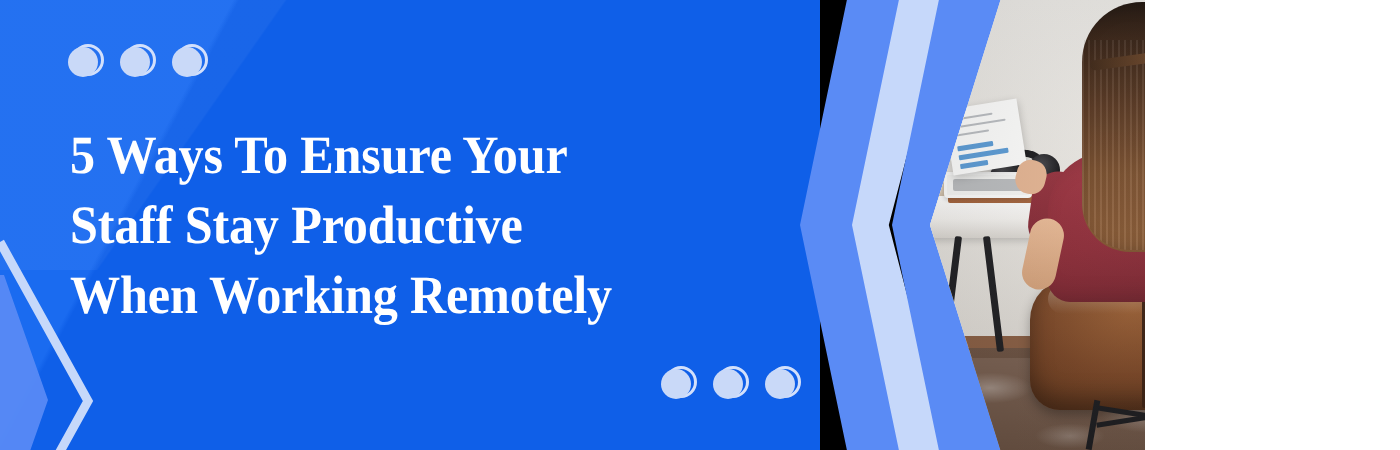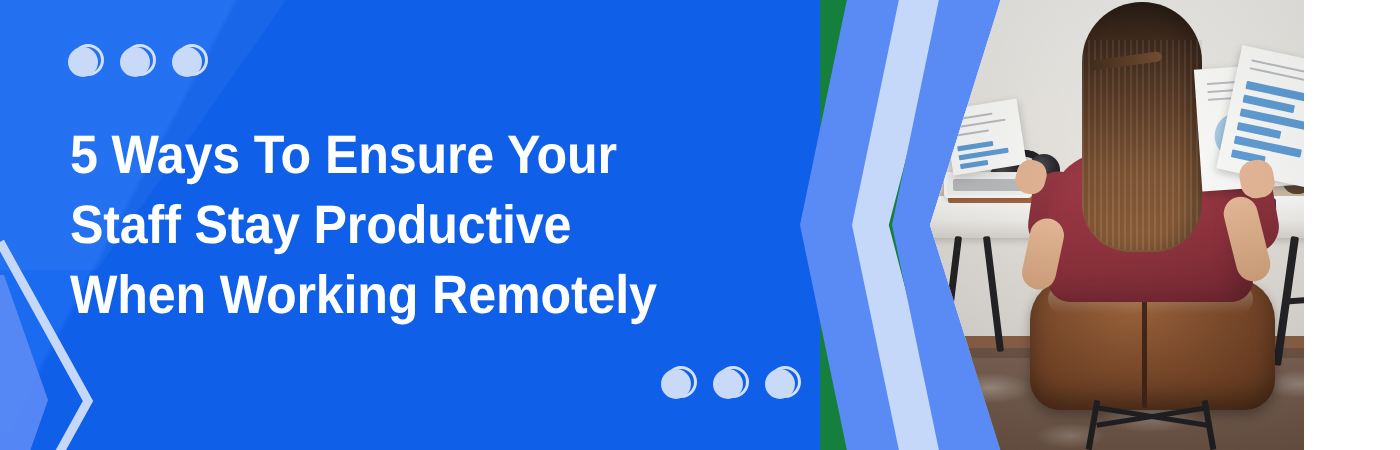--- a/index.html
+++ b/index.html
@@ -1,23 +1,23 @@
 <!DOCTYPE html>
 <html><head>
 <meta charset="utf-8">
 <style>
   html,body{margin:0;padding:0;background:#fff;}
   *{box-sizing:border-box;}
 
   .banner{
     position:relative;
-    width:1304px;height:450px;
+    width:1145px;height:450px;
     overflow:hidden;
-    background:#15803d;
-    font-family:Liberation Sans, sans-serif;
+    background:#000000;
+    font-family:Liberation Serif, serif;
   }
 
   
   .bg-wedge{
     position:absolute;left:0;top:0;width:820px;height:450px;
     background:linear-gradient(118deg,#1a6bf0 0%,#1a6bf0 22%,#0f5fe8 22.6%,#0f5fe8 100%);
     pointer-events:none;
   }
   .bg-wedge2{
     position:absolute;left:0;top:0;width:430px;height:270px;

